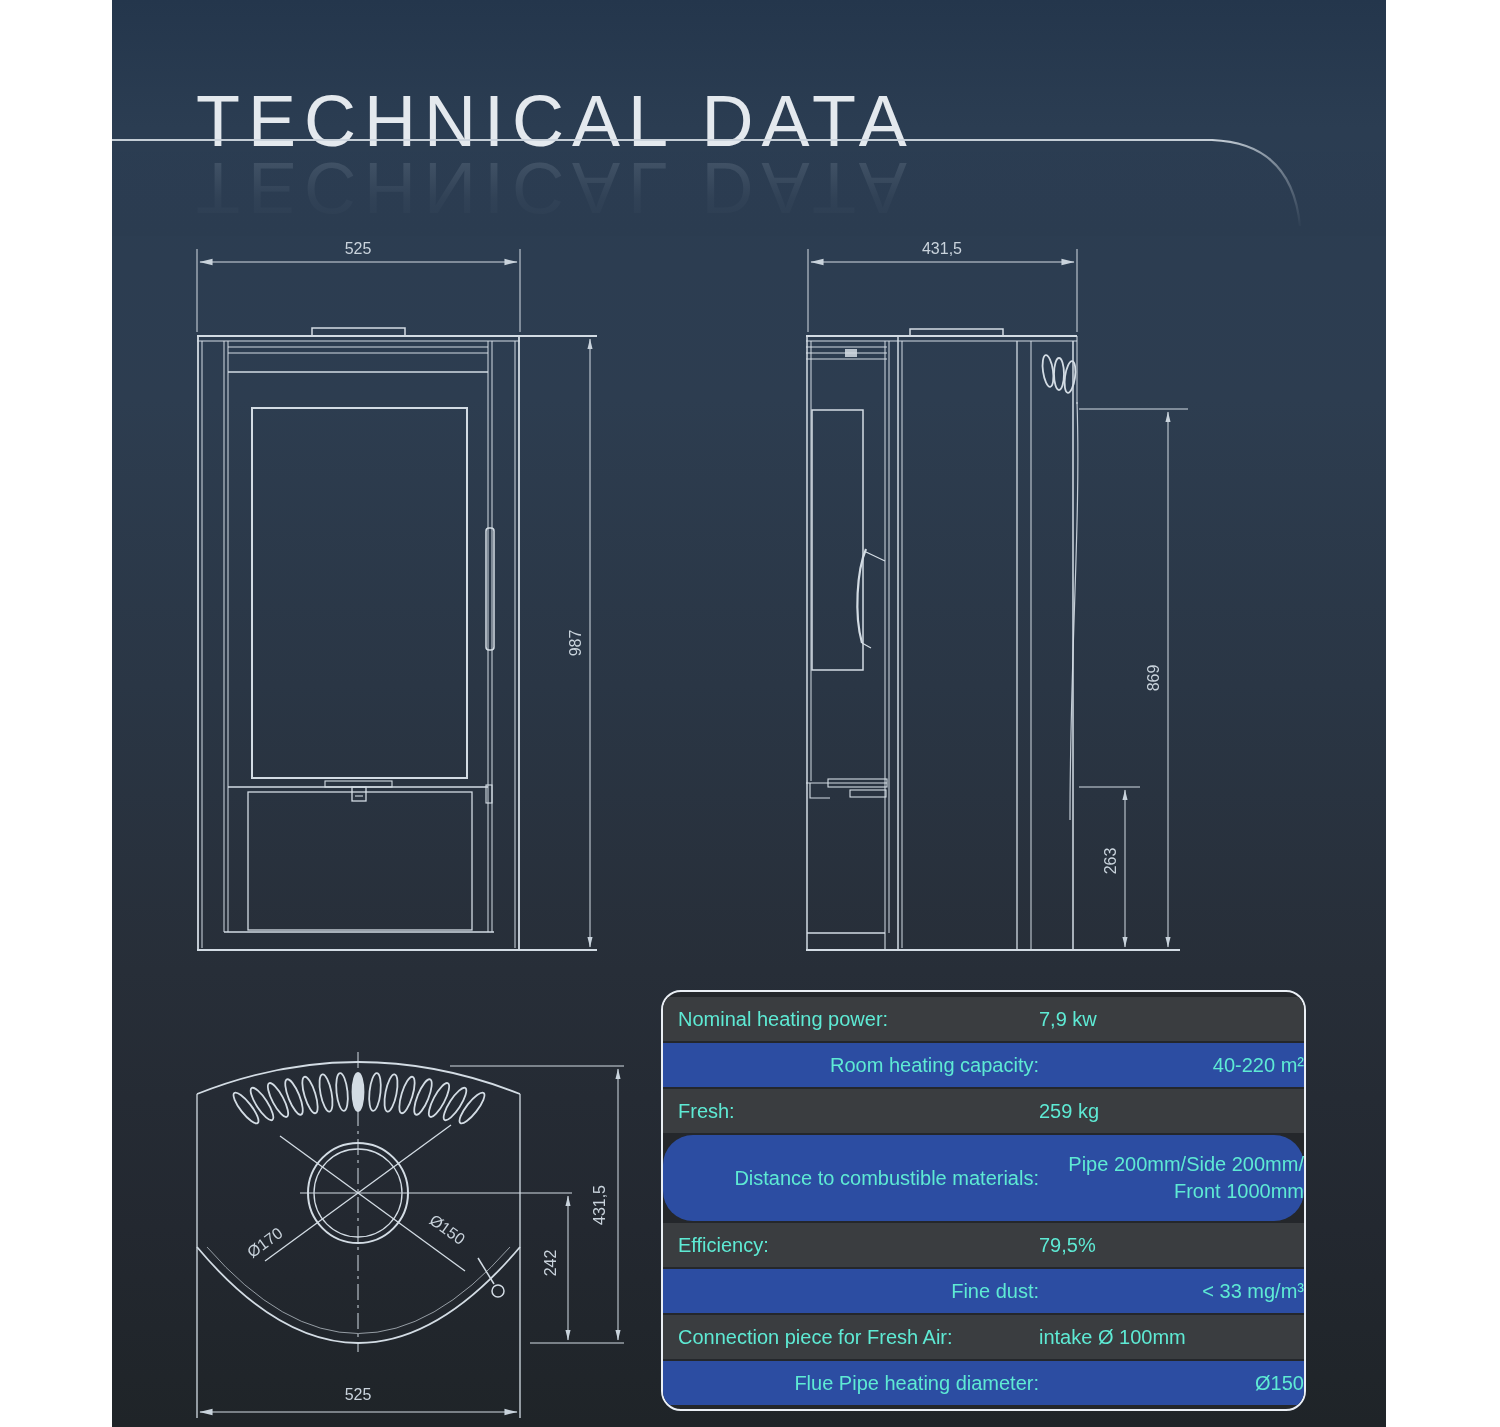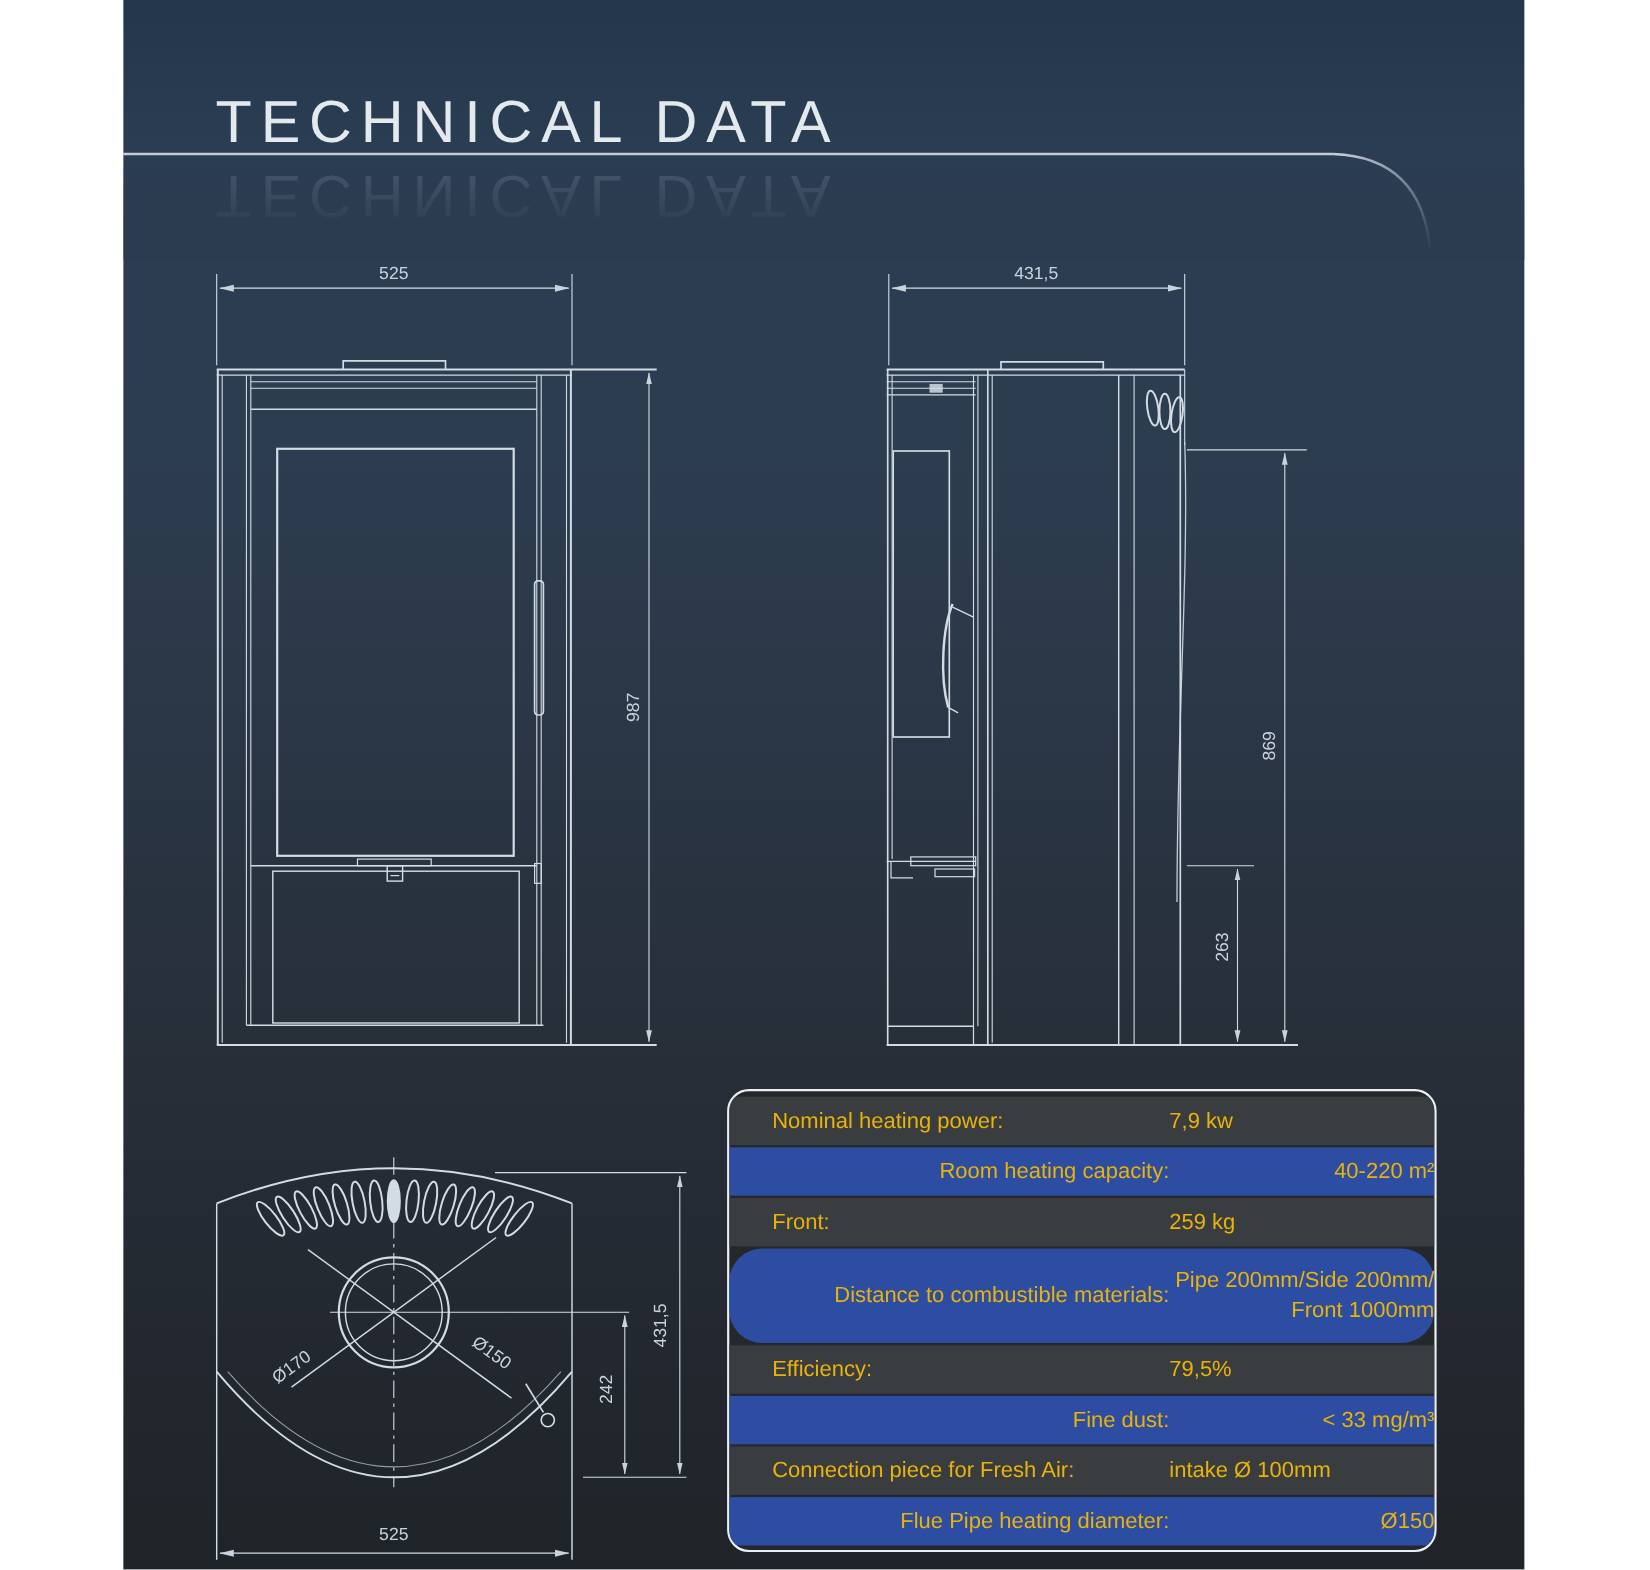--- a/index.html
+++ b/index.html
@@ -4,35 +4,35 @@
 <style>
   html,body{margin:0;padding:0;background:#ffffff;}
   .page{position:relative;width:1500px;height:1427px;overflow:hidden;
         font-family:"Liberation Sans", sans-serif;background:#ffffff;}
   .bg{position:absolute;left:112px;top:0;width:1274px;height:1427px;
       background:linear-gradient(180deg,#24364c 0%,#2b3d52 9%,#2d3d50 28%,
                  #2a3645 48%,#272e38 68%,#232830 86%,#1f2428 100%);}
   .strip{position:absolute;top:0;height:1427px;background:#ffffff;z-index:6;}
   .strip.left{left:0;width:112px;}
   .strip.right{left:1386px;width:114px;}
-  .title{position:absolute;left:196px;top:80px;font-size:54px;font-weight:400;
+  .title{position:absolute;left:196px;top:80px;font-size:72px;font-weight:400;
          letter-spacing:8px;color:#e4e9ee;z-index:3;white-space:nowrap;}
   .title.reflect{top:147px;transform:scaleY(-1);opacity:.26;color:#bfcbd8;}
   .reflect-fade{position:absolute;left:112px;top:151px;width:1274px;height:85px;z-index:4;
          background:linear-gradient(180deg,rgba(42,60,81,.30) 0%,rgba(43,60,81,.85) 55%,rgba(43,60,80,1) 100%);}
   svg.art{position:absolute;left:0;top:0;z-index:5;}
   svg.art text{font-family:"Liberation Sans", sans-serif;font-size:16px;fill:#c9d3dc;}
   svg.art .ttl-line{stroke:#ccd5dd;}
   
   .spec-table{position:absolute;left:661px;top:990px;width:645px;height:421px;z-index:7;
       border:2px solid #eaeff5;border-radius:20px;background:#24272b;box-sizing:border-box;
       display:flex;flex-direction:column;justify-content:space-between;gap:2px;
       padding:5px 0;overflow:hidden;}
   .srow{display:flex;align-items:center;min-height:44px;background:#3a3d40;
-        color:#eab308;font-size:20px;padding-left:24px;}
+        color:#5eead4;font-size:20px;}
   .srow.blue{background:#2c4da2;text-align:right;}
   .srow.tall{min-height:86px;border-radius:30px;}
   .srow .lbl{width:376px;padding-left:15px;box-sizing:border-box;}
   .srow .val{flex:1;line-height:1.35;}
 </style>
 </head>
 <body>
 
 <div class="page">
   <div class="bg"></div>
@@ -198,21 +198,21 @@
   <div class="spec-table">
     <div class="srow">
       <div class="lbl">Nominal heating power:</div>
       <div class="val">7,9 kw</div>
     </div>
     <div class="srow blue">
       <div class="lbl">Room heating capacity:</div>
       <div class="val">40-220 m²</div>
     </div>
     <div class="srow">
-      <div class="lbl">Front:</div>
+      <div class="lbl">Fresh:</div>
       <div class="val">259 kg</div>
     </div>
     <div class="srow blue tall">
       <div class="lbl">Distance to combustible materials:</div>
       <div class="val">
         <div>Pipe 200mm/Side 200mm/</div>
         <div>Front 1000mm</div>
       </div>
     </div>
     <div class="srow">

